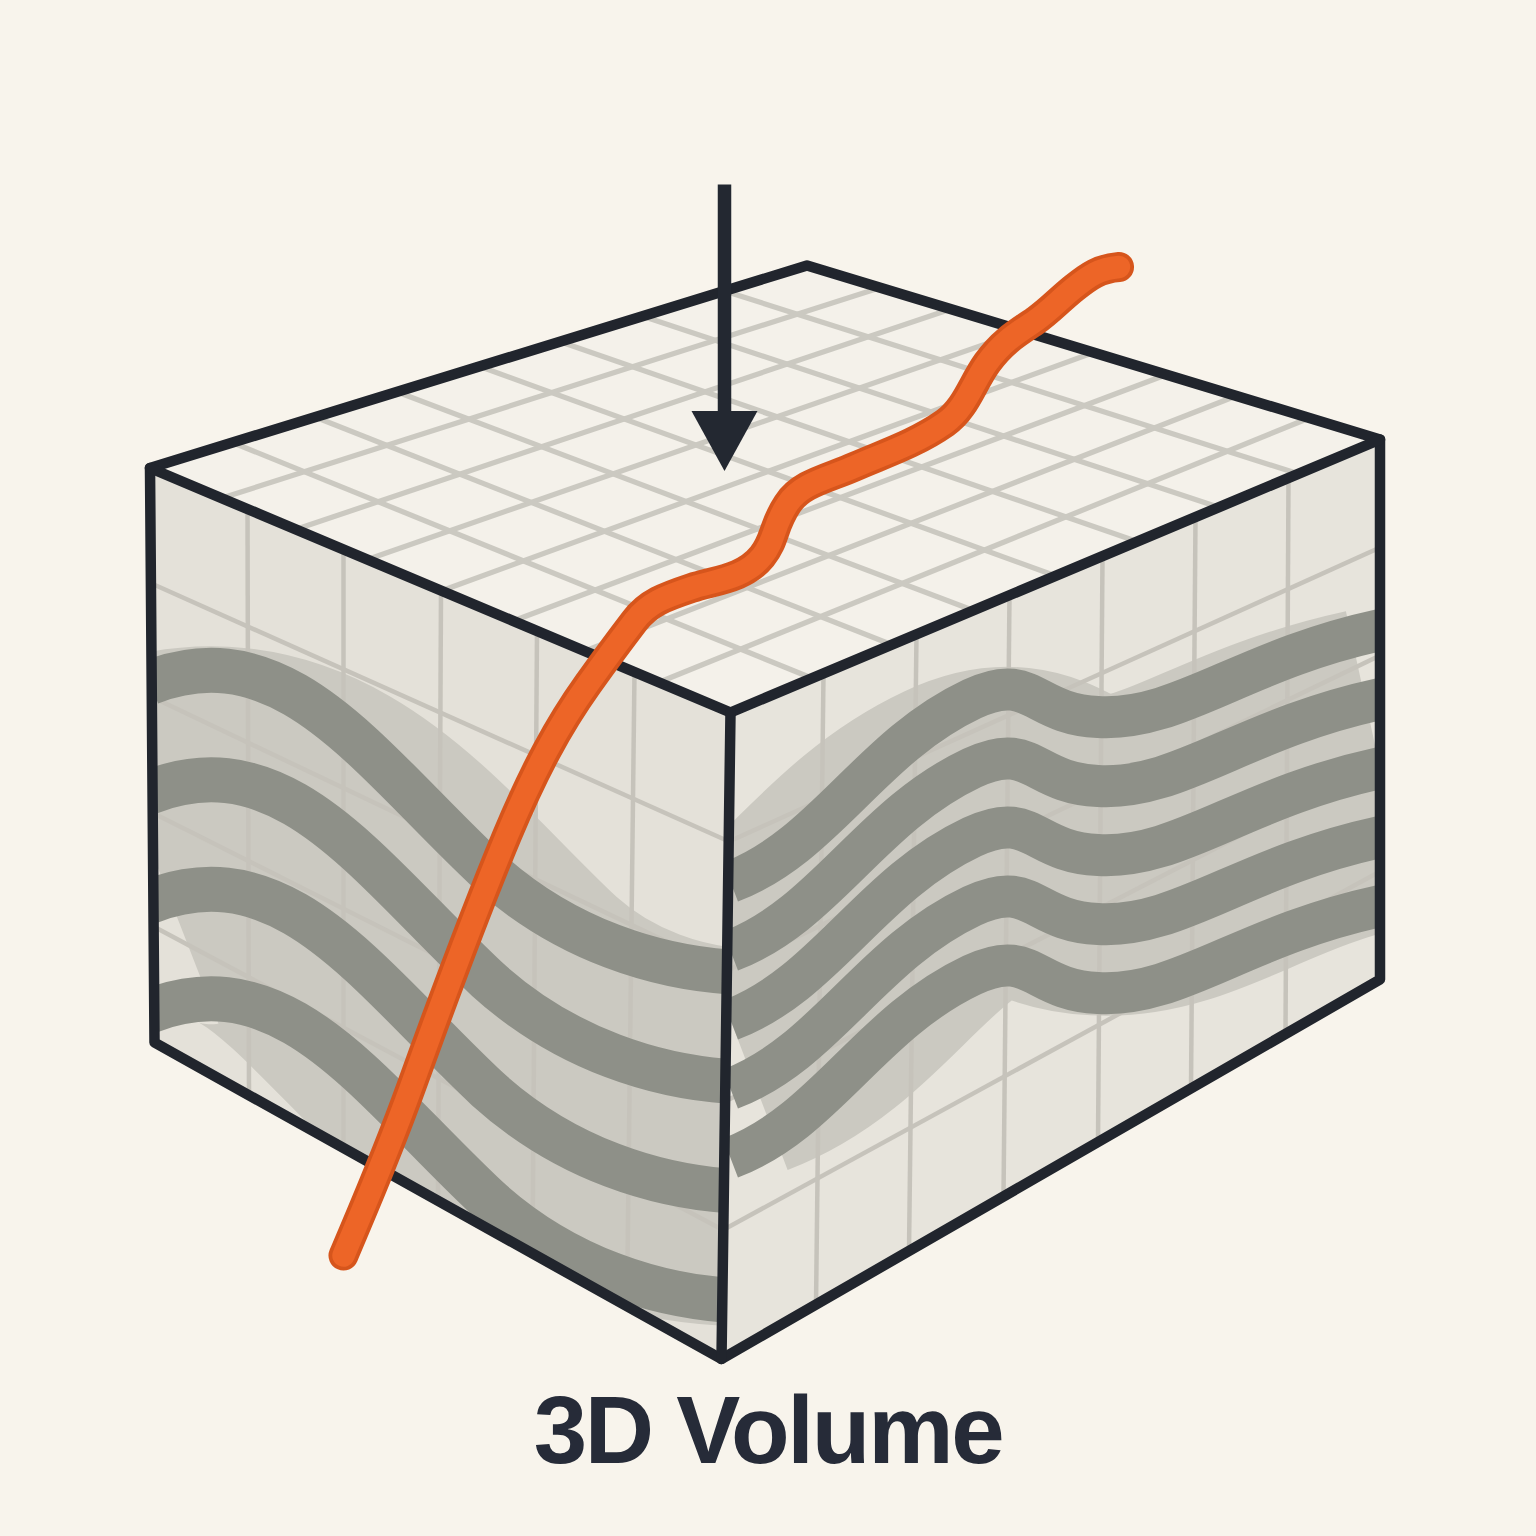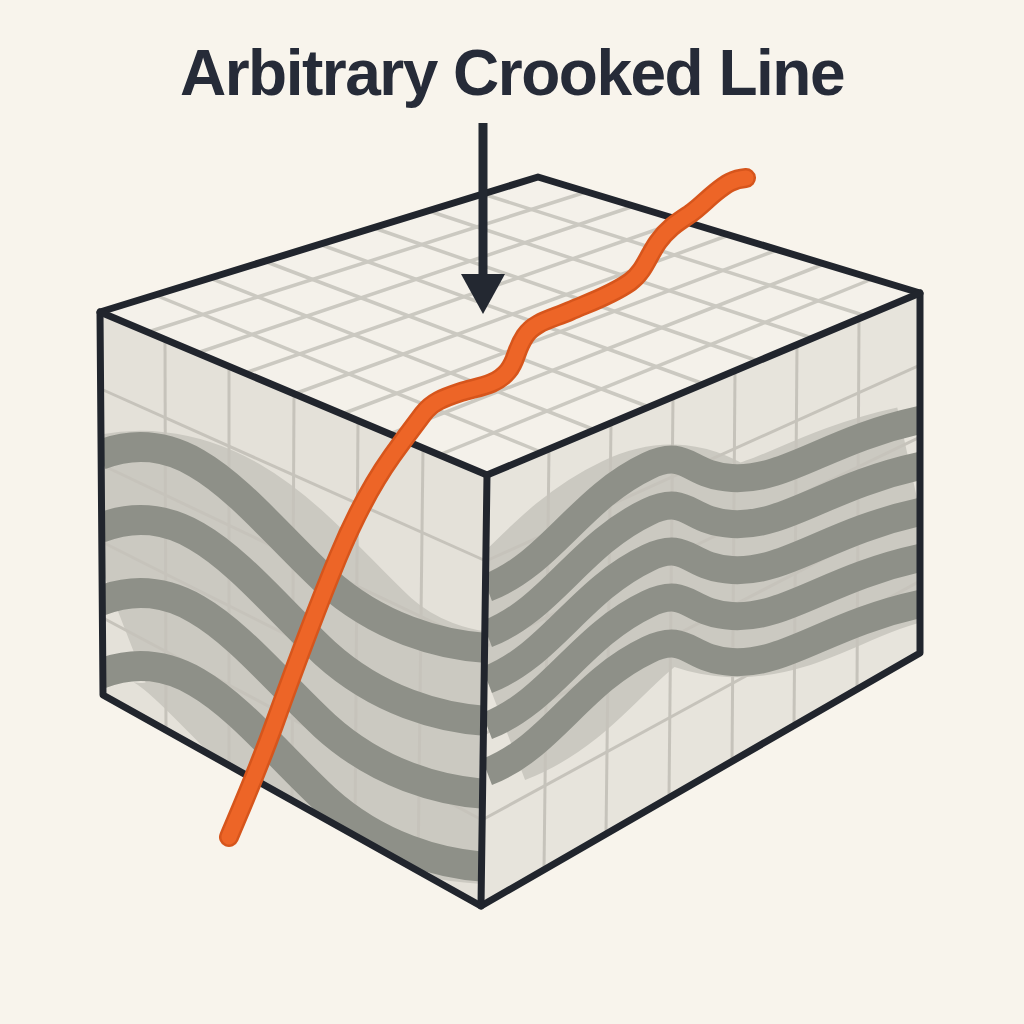--- a/index.html
+++ b/index.html
@@ -148,14 +148,14 @@
                C 372 484, 356 514, 338 557 C 316 610, 296 664, 274 725
                C 257 772, 242 806, 229 837"></path>
     </g>
 
     <g>
       <line class="arrow-shaft" x1="483" y1="123" x2="483" y2="280"></line>
       <polygon class="arrow-head" points="461,274 505,274 483,314"></polygon>
     </g>
   </svg>
 
-  <div class="caption top">Arbitrary Crooked Line</div>
+  <div class="caption bottom">3D Volume</div>
 </div>
 
 </body></html>

